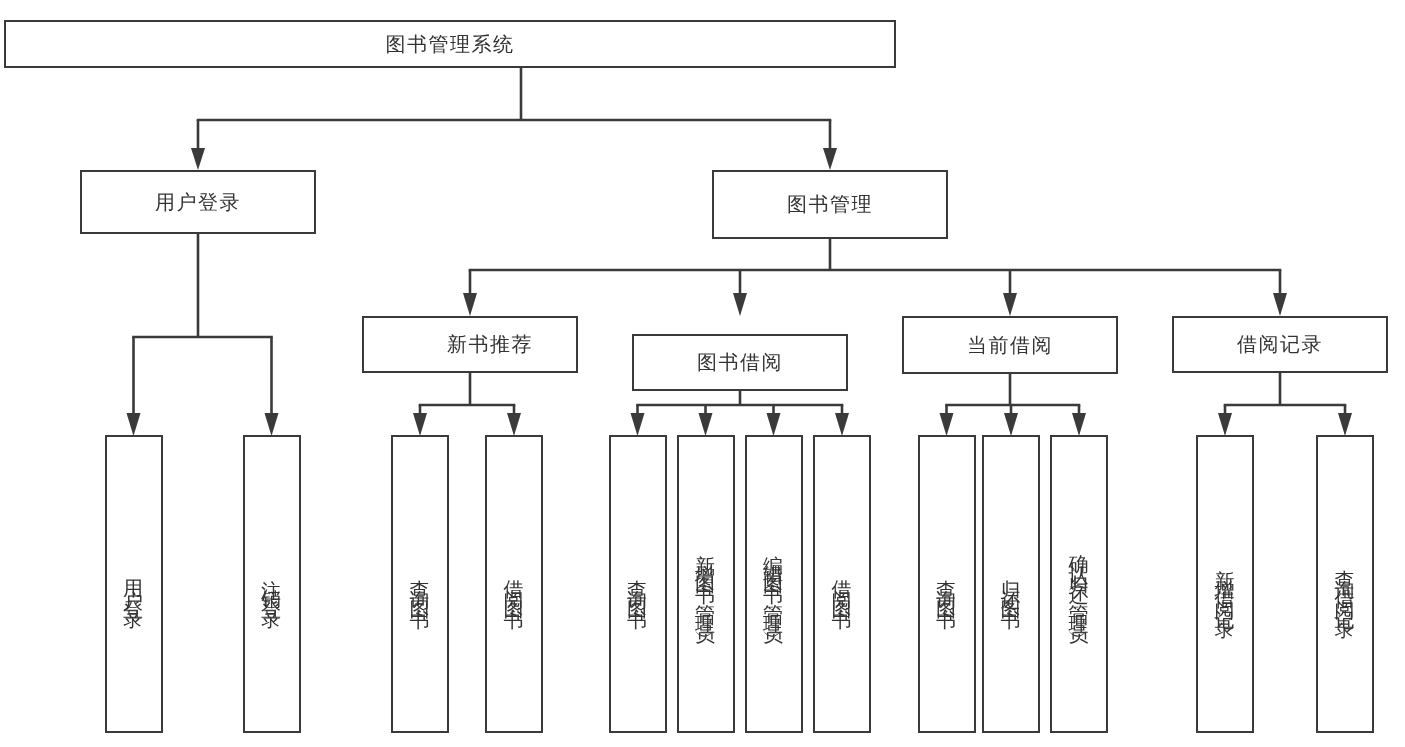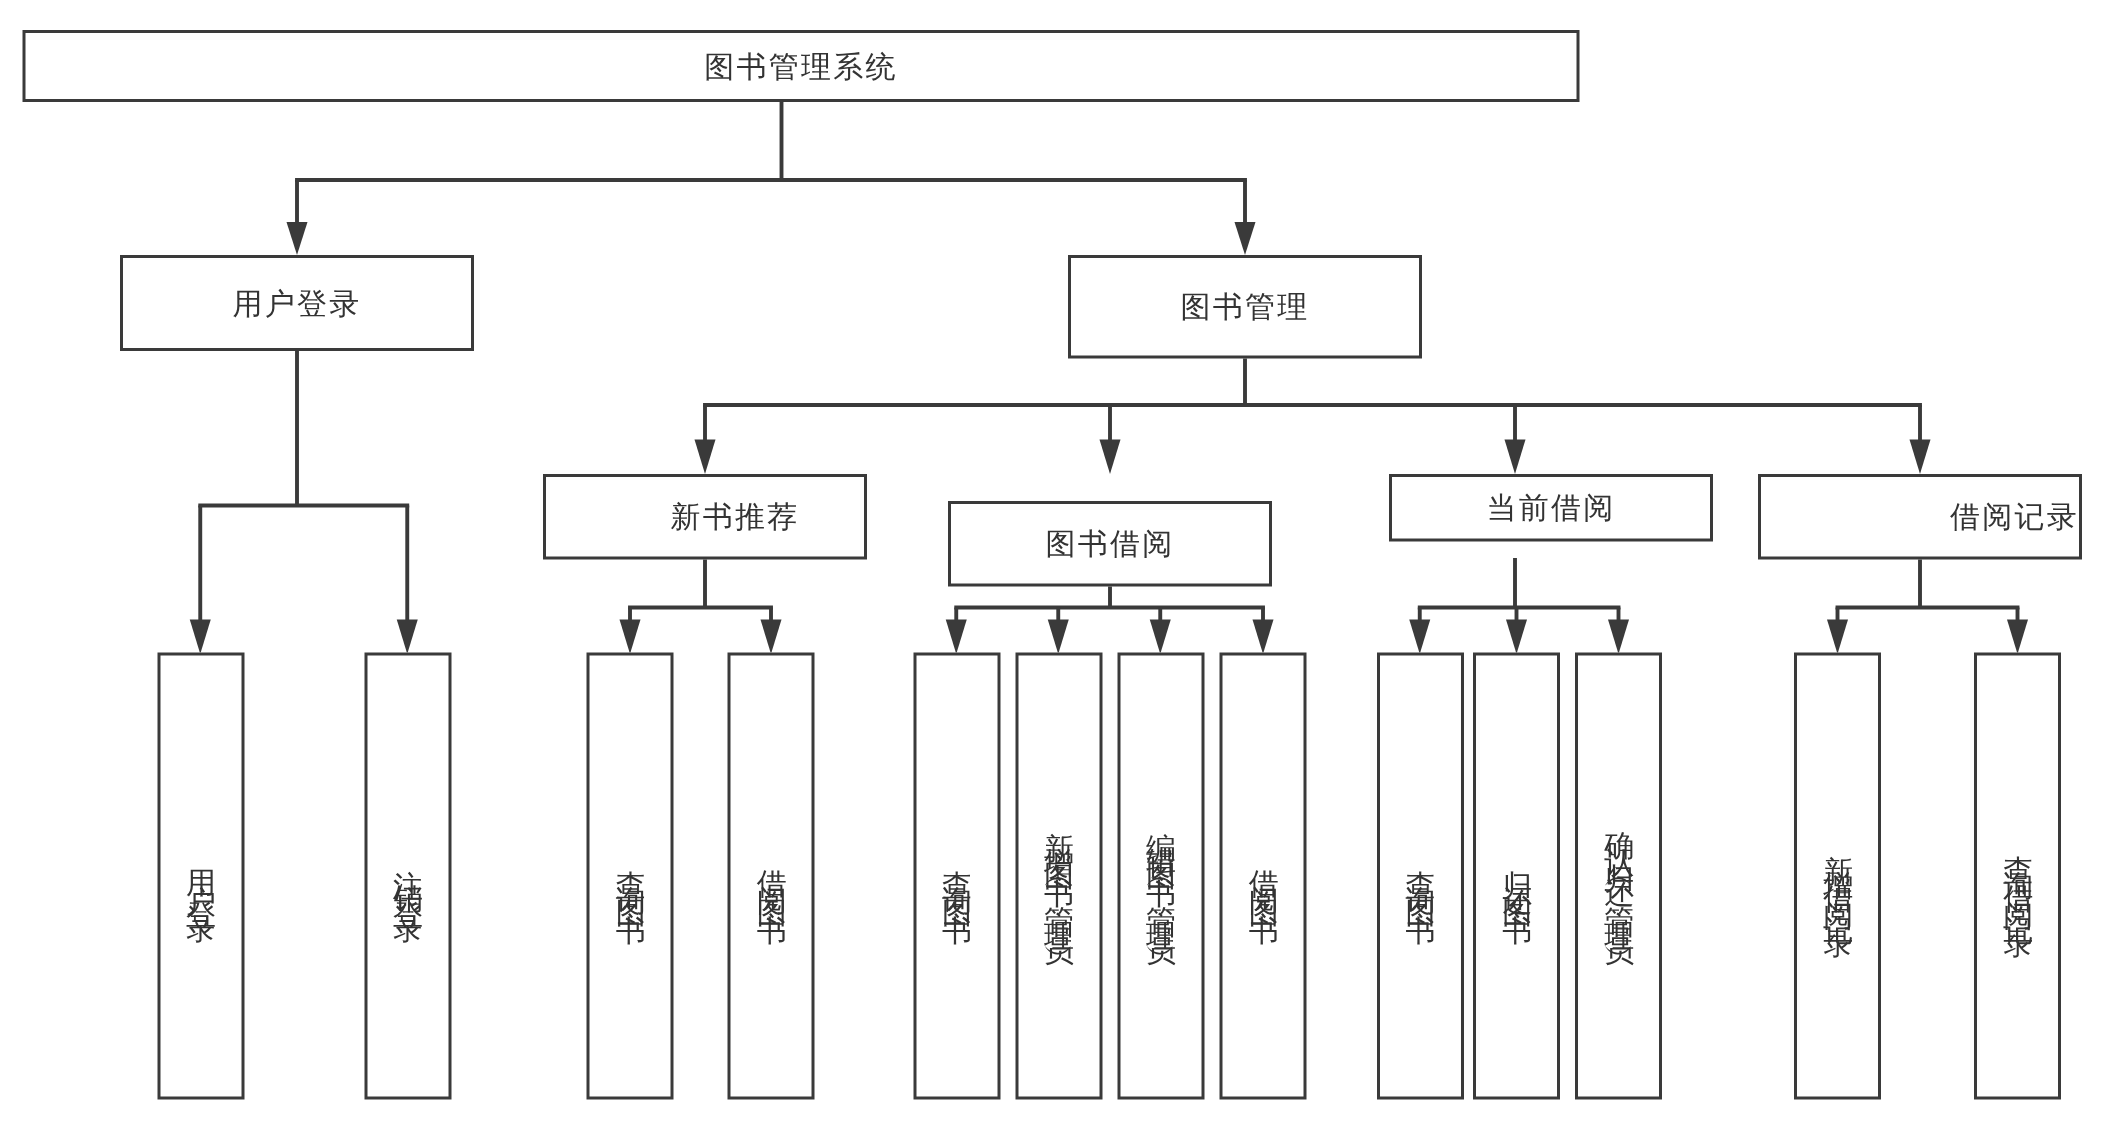--- a/index.html
+++ b/index.html
@@ -111,41 +111,41 @@
     <polygon points="1072,413 1086,413 1079,436"></polygon>
 
     <line x1="1280" y1="372" x2="1280" y2="406"></line>
     <line x1="1223.7" y1="405" x2="1346.3" y2="405"></line>
     <line x1="1225" y1="405" x2="1225" y2="415"></line>
     <polygon points="1218,413 1232,413 1225,436"></polygon>
     <line x1="1345" y1="405" x2="1345" y2="415"></line>
     <polygon points="1338,413 1352,413 1345,436"></polygon>
   </svg>
 
-  <div class="box root" style="left:15px; top:20px; width:1038px; height:48px;">
+  <div class="box root" style="left:4px; top:20px; width:892px; height:48px;">
     <span class="label">图书管理系统</span>
   </div>
 
   <div class="box" style="left:80px; top:170px; width:236px; height:64px;">
     <span class="label">用户登录</span>
   </div>
   <div class="box" style="left:712px; top:170px; width:236px; height:69px;">
     <span class="label">图书管理</span>
   </div>
 
   <div class="box" style="left:362px; top:316px; width:216px; height:57px;padding-left:40px;">
     <span class="label">新书推荐</span>
   </div>
   <div class="box" style="left:632px; top:316px; width:216px; height:57px;margin-top:18px;">
     <span class="label">图书借阅</span>
   </div>
-  <div class="box" style="left:902px; top:316px; width:216px; height:45px;margin-left:24px;">
+  <div class="box" style="left:902px; top:316px; width:216px; height:58px;">
     <span class="label">当前借阅</span>
   </div>
-  <div class="box" style="left:1172px; top:316px; width:216px; height:57px;justify-content:flex-end;">
+  <div class="box" style="left:1172px; top:316px; width:216px; height:57px;">
     <span class="label">借阅记录</span>
   </div>
 
   <div class="box leaf" style="left:104.5px; top:435px; width:58px; height:298px;">
     <span class="label">用户登录</span>
   </div>
   <div class="box leaf" style="left:242.5px; top:435px; width:58px; height:298px;">
     <span class="label">注销登录</span>
   </div>
 

